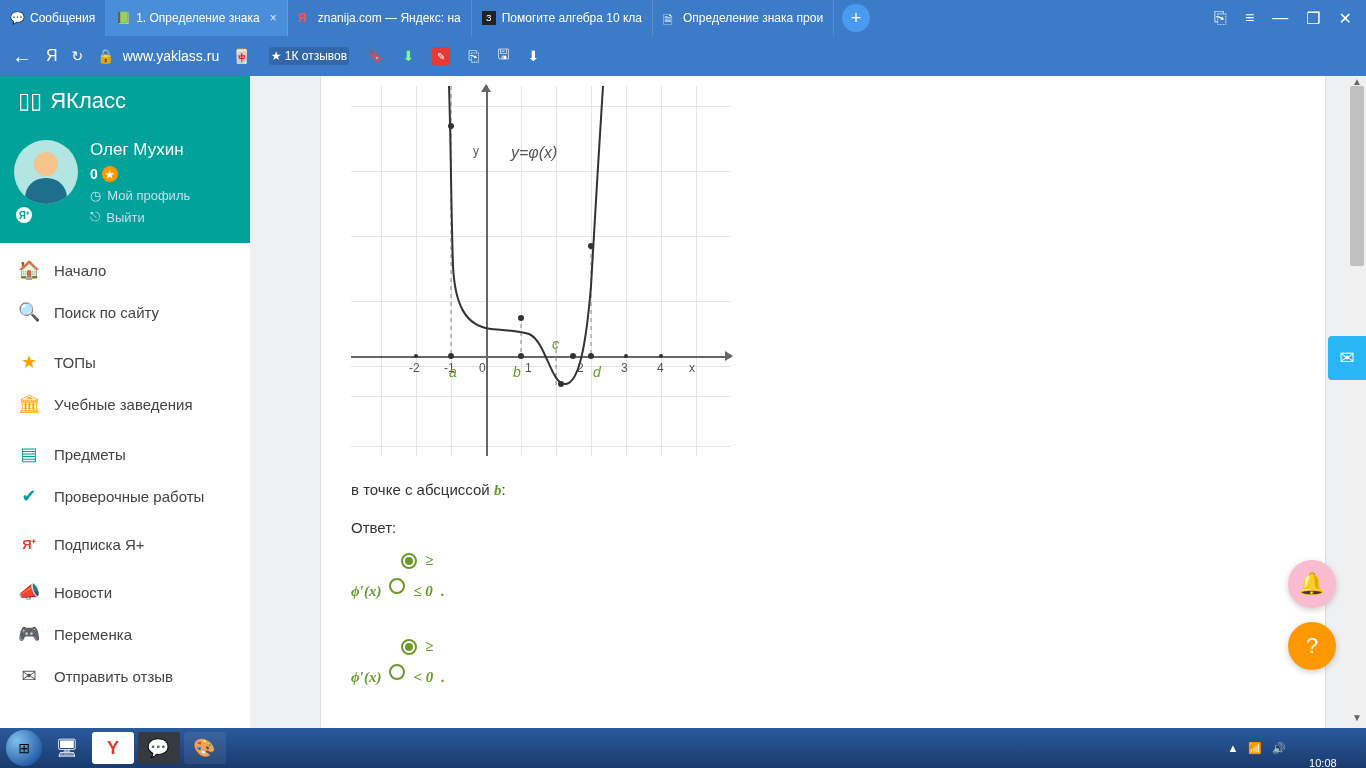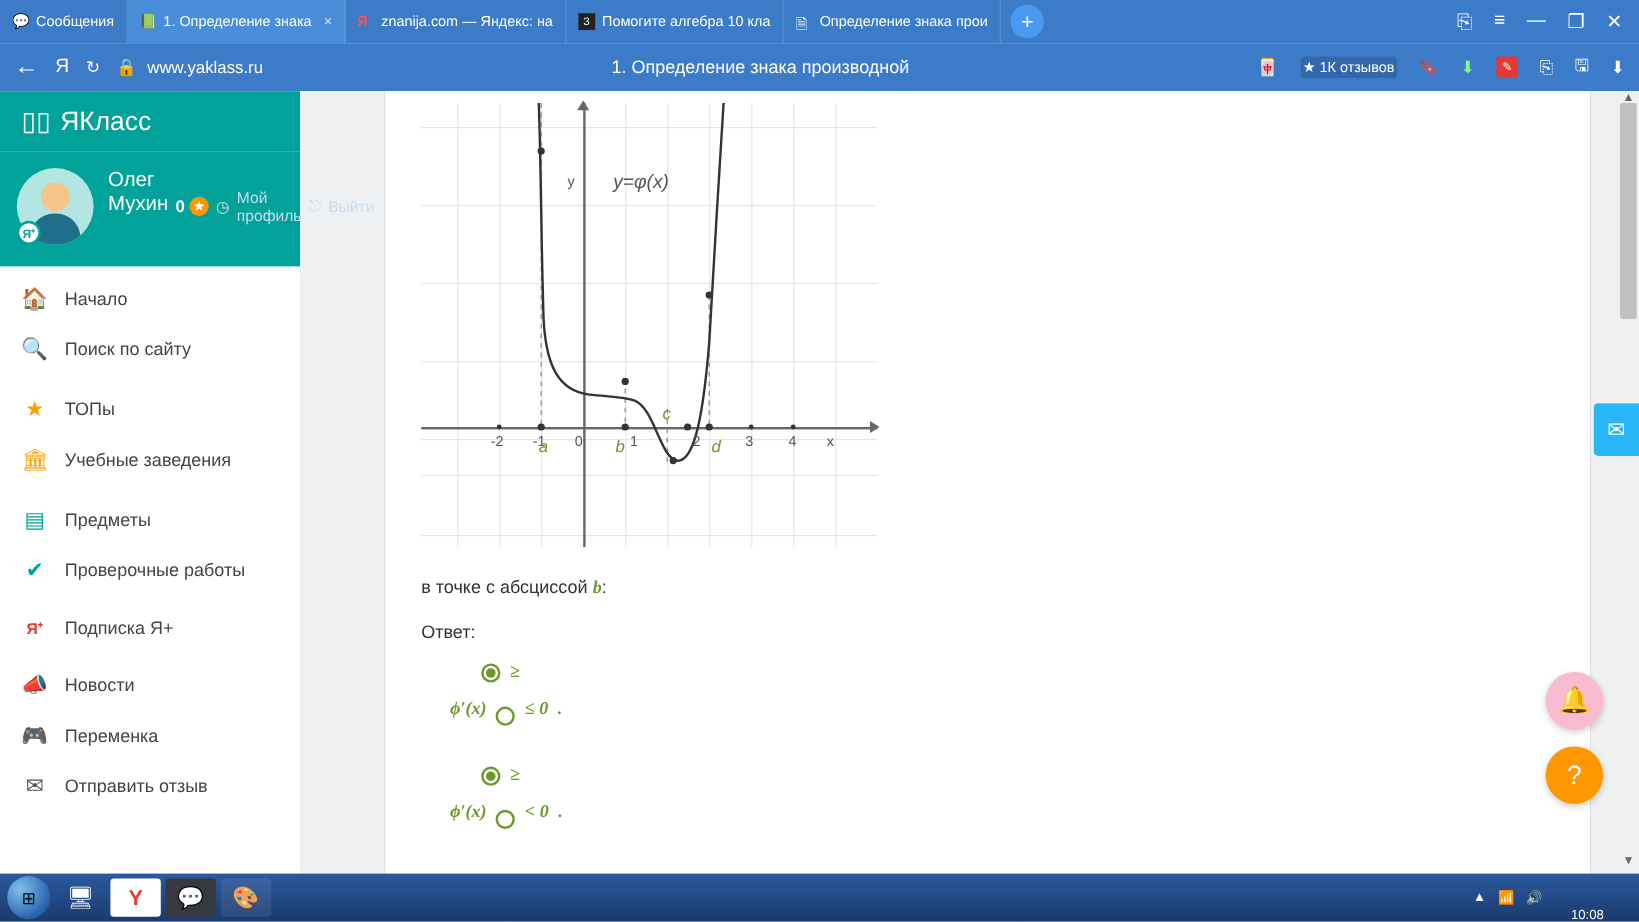--- a/index.html
+++ b/index.html
@@ -23,21 +23,21 @@
 
 
 .page { position: absolute; top: 76px; left: 0; right: 0; bottom: 40px; display: flex; background: #eef0f2; }
 .sidebar { width: 250px; background: #fff; display: flex; flex-direction: column; }
 .logo-bar { background: #00a299; color: #fff; height: 50px; display: flex; align-items: center; padding: 0 18px; font-size: 22px; font-weight: 500; gap: 8px; }
 .userbox { background: #00a299; color: #fff; padding: 14px 14px 18px; display: flex; gap: 12px; }
 .avatar { width: 64px; height: 64px; border-radius: 50%; background: #b3e5e2; position: relative; overflow: hidden; }
 .avatar::before { content: ""; position: absolute; top: 12px; left: 50%; transform: translateX(-50%); width: 24px; height: 24px; border-radius: 50%; background: #f4c48a; }
 .avatar::after { content: ""; position: absolute; bottom: -6px; left: 50%; transform: translateX(-50%); width: 42px; height: 32px; border-radius: 20px 20px 0 0; background: #1f6e8c; }
 .av-badge { position: absolute; left: 0; bottom: 0; width: 20px; height: 20px; border-radius: 50%; background: #fff; color: #00a299; font-size: 10px; display: flex; align-items: center; justify-content: center; font-weight: bold; border: 2px solid #00a299; }
-.userinfo { display: flex; flex-direction: row; gap: 6px; font-size: 14px; }
+.userinfo { display: flex; flex-direction: column; gap: 6px; font-size: 14px; }
 .userinfo .name { font-size: 17px; }
 .userinfo .points { display: flex; align-items: center; gap: 4px; font-weight: bold; }
 .star-badge { width: 16px; height: 16px; border-radius: 50%; background: #ff9800; display: inline-flex; align-items: center; justify-content: center; font-size: 10px; }
 .userinfo a { color: #cde; font-size: 13px; display: flex; align-items: center; gap: 6px; }
 
 .nav { padding: 6px 0; }
 .nav-item { display: flex; align-items: center; gap: 14px; padding: 10px 18px; font-size: 15px; color: #444; cursor: pointer; }
 .nav-item .ic { width: 22px; text-align: center; font-size: 18px; }
 .nav-sep { height: 8px; }
 
@@ -60,21 +60,21 @@
 svg.curve { position: absolute; inset: 0; overflow: visible; }
 .dash { stroke: #888; stroke-dasharray: 4 4; stroke-width: 1; fill: none; }
 .func { stroke: #333; stroke-width: 2; fill: none; }
 .dot { fill: #333; }
 
 .answer-block { color: #333; font-size: 15px; line-height: 1.8; }
 .answer-block .lbl { margin: 10px 0 6px; }
 .ital { font-style: italic; font-family: Georgia, serif; }
 .green { color: #6a9a2a; font-weight: bold; }
 .opt-row { display: flex; align-items: center; gap: 8px; margin: 4px 0 4px 50px; }
-.expr-row { display: flex; align-items: flex-end; gap: 8px; margin-left: 24px; }
+.expr-row { display: flex; align-items: flex-start; gap: 8px; }
 .radio { width: 16px; height: 16px; border: 2px solid #6a9a2a; border-radius: 50%; display: inline-block; position: relative; }
 .radio.sel::after { content: ""; position: absolute; inset: 2px; border-radius: 50%; background: #6a9a2a; }
 .math { font-family: Georgia, "Times New Roman", serif; font-style: italic; color: #6a9a2a; font-weight: bold; }
 
 
 .fake-scroll { position: absolute; right: 0; top: 0; width: 18px; bottom: 0; background: #f0f0f0; }
 .fake-scroll .thumb { position: absolute; left: 2px; right: 2px; top: 10px; height: 180px; background: #c0c0c0; border-radius: 2px; }
 .fake-scroll .arr { position: absolute; left: 0; right: 0; height: 16px; text-align: center; font-size: 10px; color: #666; }
 
 
@@ -127,21 +127,20 @@
 </div>
 
 <div class="addrbar">
   <span style="font-size:20px">←</span>
   <span style="font-size:16px">Я</span>
   <span>↻</span>
   <div class="url">
     <span>🔒</span>
     <span>www.yaklass.ru</span>
   </div>
-  <div class="title">1. Определение знака производной</div>
   <div class="right">
     <span>🀄</span>
     <span class="badge-reviews">★ 1К отзывов</span>
     <span style="opacity:.6">🔖</span>
     <span style="color:#7cff7c">⬇</span>
     <span class="redbox">✎</span>
     <span>⎘</span>
     <span>🖫</span>
     <span>⬇</span>
   </div>

